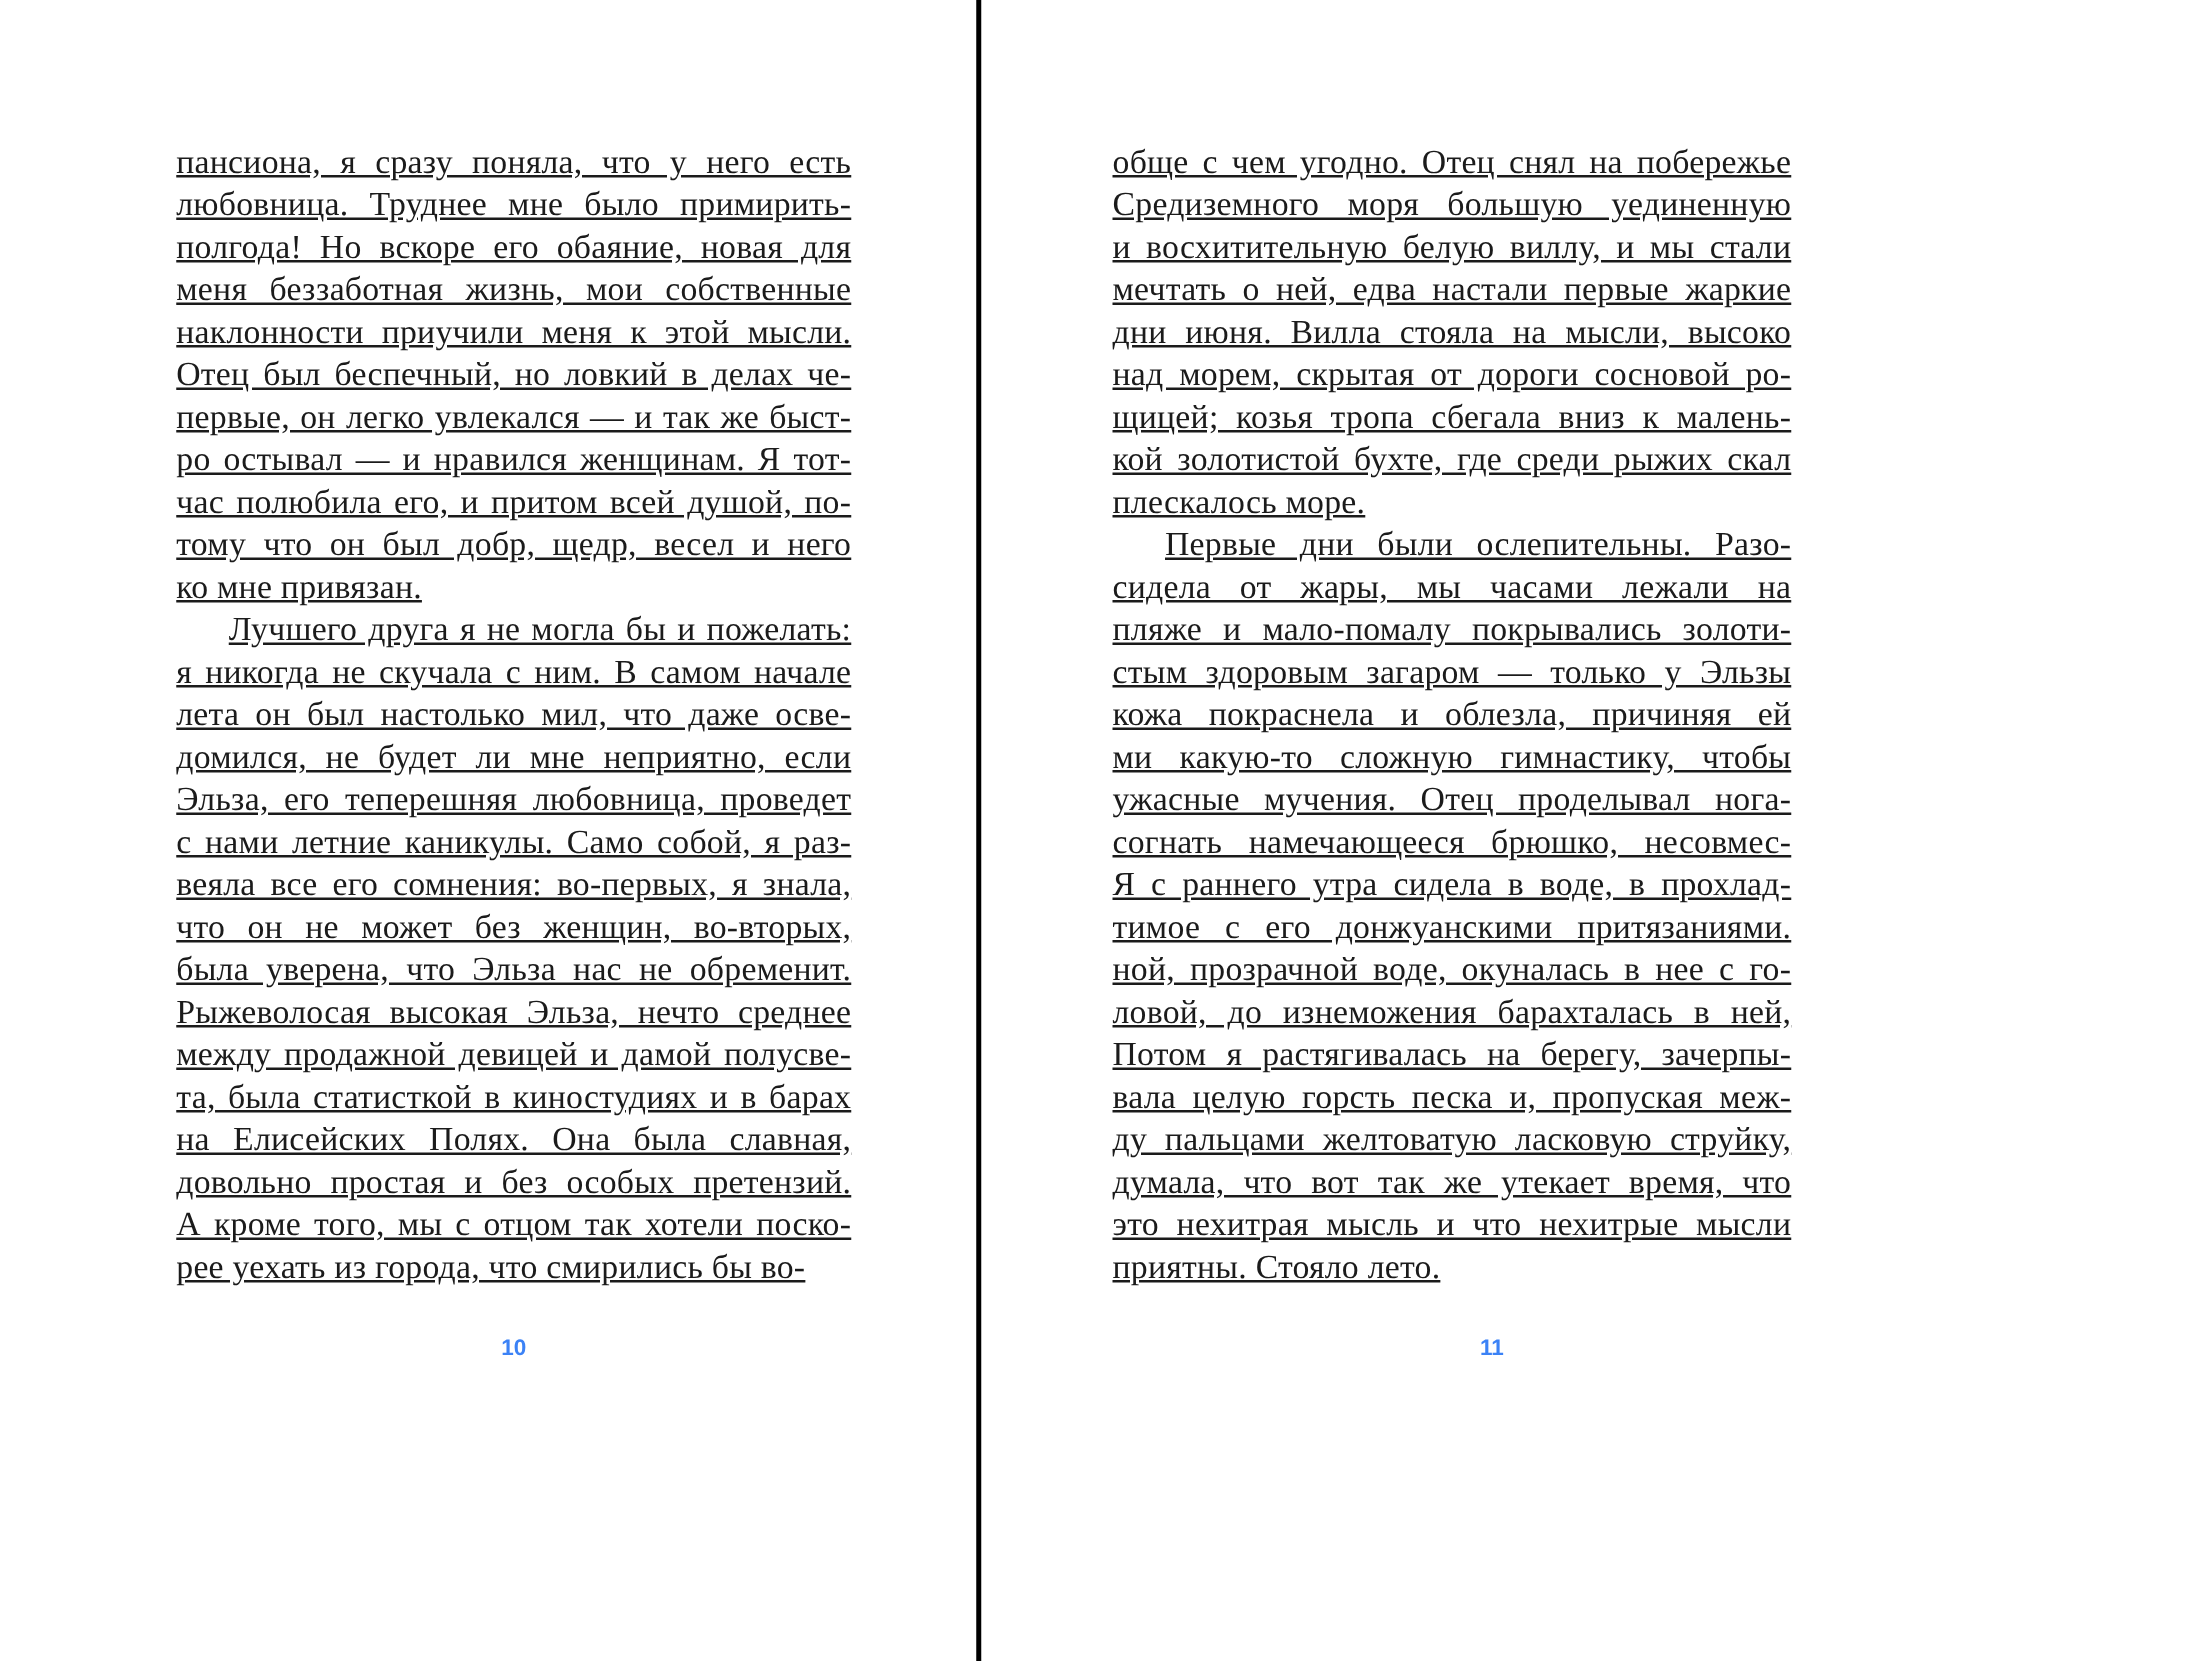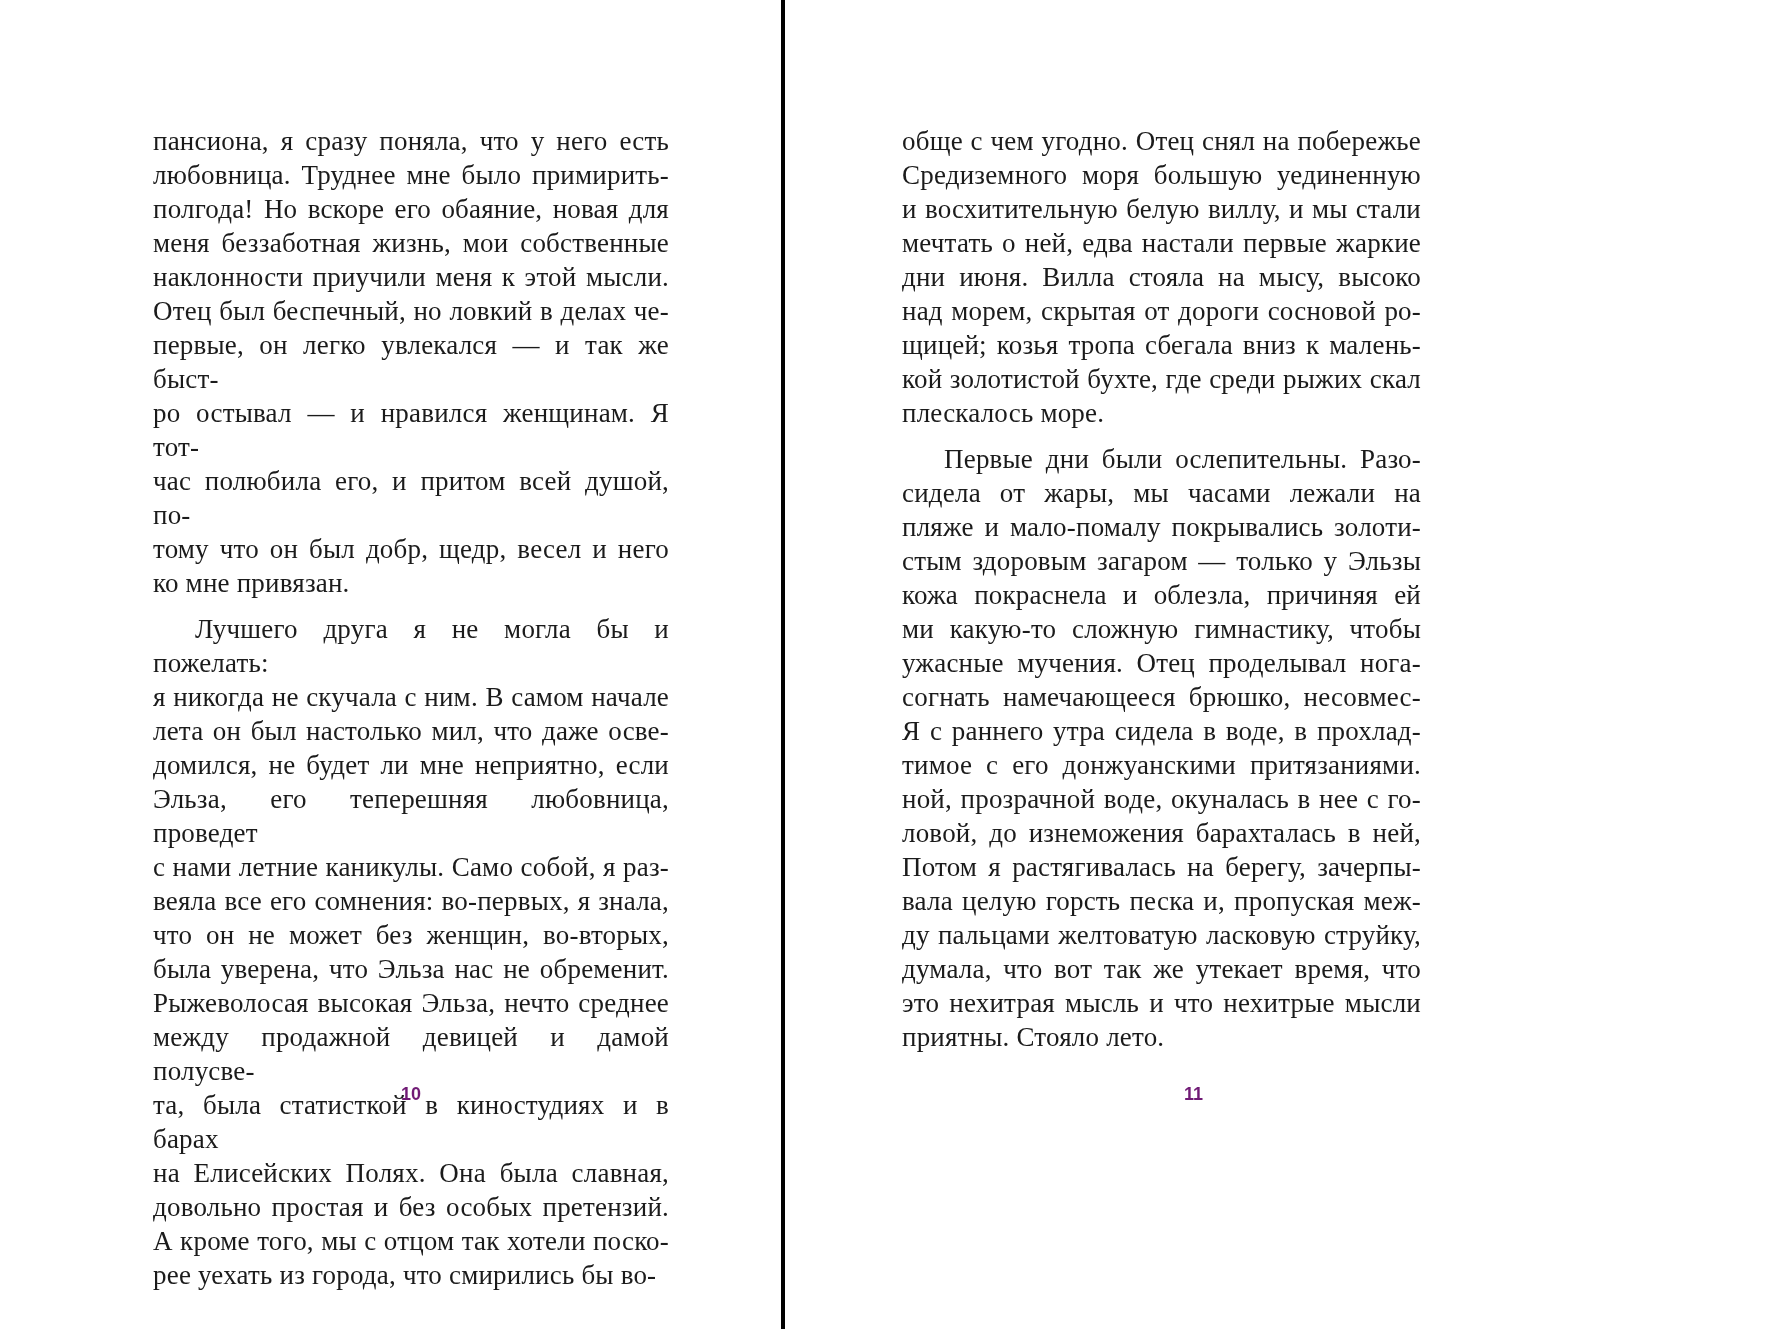--- a/index.html
+++ b/index.html
@@ -27,42 +27,41 @@
     width: 4px;
     height: 1329px;
     background: #000000;
   }
   .page {
     position: absolute;
     top: 112px;
   }
   .page-left  { left: 141px; width: 540px; }
   .page-right { left: 890px; width: 543px; }
-  .para { margin: 12px; padding: 0; }
+  .para { margin: 0; padding: 0; text-decoration: underline; }
   .para.indent .line:first-child { text-indent: 42px; }
   .line {
     font-size: 27px;
     line-height: 34px;
     text-align: justify;
     text-align-last: justify;
     letter-spacing: 0.2px;
     white-space: normal;
   }
   .line.last {
     text-align-last: left;
   }
   .page-number {
     position: absolute;
     top: 1068px;
     font-family: "Liberation Sans", sans-serif;
     font-size: 18px;
     font-weight: 600;
-    color: #701a75;
+    color: #3b82f6;
     text-align: center;
-    margin-top: 16px;
   }
   .page-number-left  { left: 141px; width: 540px; }
   .page-number-right { left: 922px; width: 543px; }
 </style>
 </head>
 <body>
 
 <div class="spread">
 
   <div class="page page-left" id="page-left">
@@ -100,21 +99,21 @@
     </div>
 
   <div class="divider"></div>
 
   <div class="page page-right" id="page-right">
       <div class="para">
         <div class="line">обще с чем угодно. Отец снял на побережье</div>
         <div class="line">Средиземного моря большую уединенную</div>
         <div class="line">и восхитительную белую виллу, и мы стали</div>
         <div class="line">мечтать о ней, едва настали первые жаркие</div>
-        <div class="line">дни июня. Вилла стояла на мысу, высоко</div>
+        <div class="line">дни июня. Вилла стояла на мысли, высоко</div>
         <div class="line">над морем, скрытая от дороги сосновой ро-</div>
         <div class="line">щицей; козья тропа сбегала вниз к малень-</div>
         <div class="line">кой золотистой бухте, где среди рыжих скал</div>
         <div class="line last">плескалось море.</div>
       </div>
       <div class="para indent">
         <div class="line">Первые дни были ослепительны. Разо-</div>
         <div class="line">сидела от жары, мы часами лежали на</div>
         <div class="line">пляже и мало-помалу покрывались золоти-</div>
         <div class="line">стым здоровым загаром — только у Эльзы</div>

